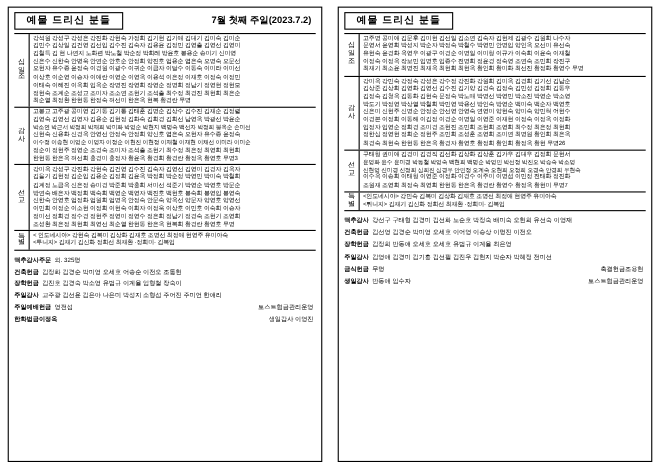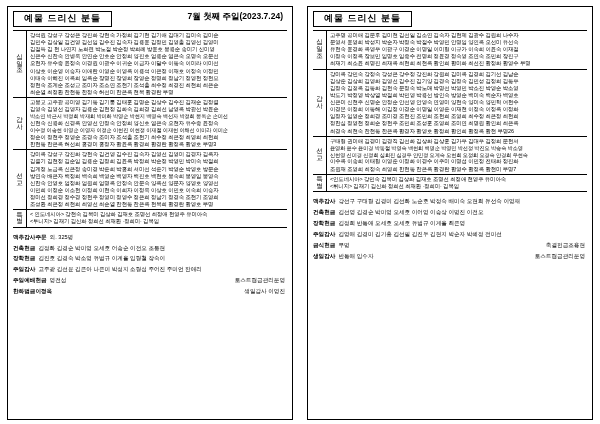--- a/index.html
+++ b/index.html
@@ -32,21 +32,21 @@
     box-sizing: border-box;
     width: 100%;
     height: 100%;
     padding: 4px 5px 4px 5px;
     display: flex;
     flex-direction: column;
   }
   
   .hdr {
     display: flex;
-    align-items: flex-start;
+    align-items: center;
     justify-content: space-between;
     margin-bottom: 3px;
   }
   .hdr-title {
     border: 1px solid #000;
     font-size: 9px;
     font-weight: bold;
     padding: 2px 10px;
     letter-spacing: 1px;
     line-height: 1.1;
@@ -124,21 +124,21 @@
 </head>
 <body>
 
 <div class="sheet">
 
   <div class="panel">
     <div class="panel-inner">
 
       <div class="hdr">
         <div class="hdr-title">예물 드리신 분들</div>
-        <div class="hdr-date">7월 첫째 주일(2023.7.24)</div>
+        <div class="hdr-date">7월 첫째 주일(2023.7.2)</div>
       </div>
 
       <div class="tbl">
 
         <div class="row">
           <div class="cat">
             <span>십</span>
             <span>일</span>
             <span>조</span>
           </div>

